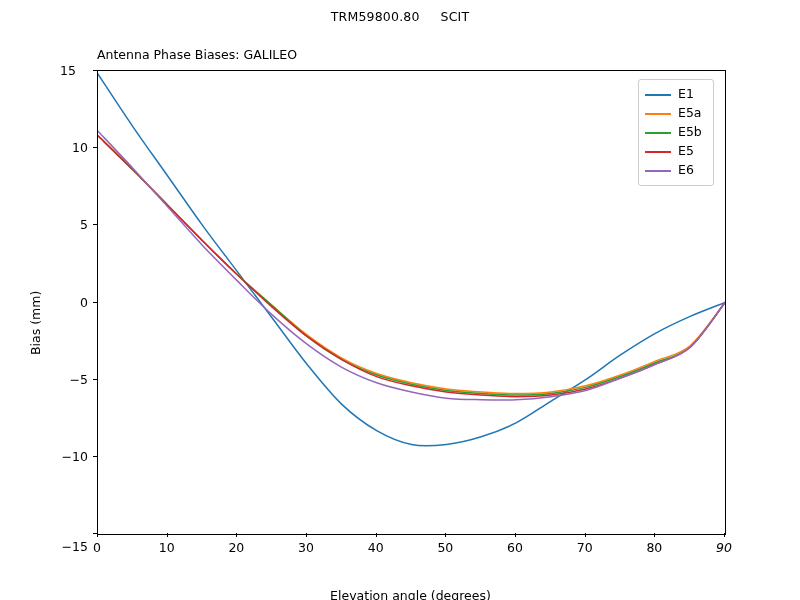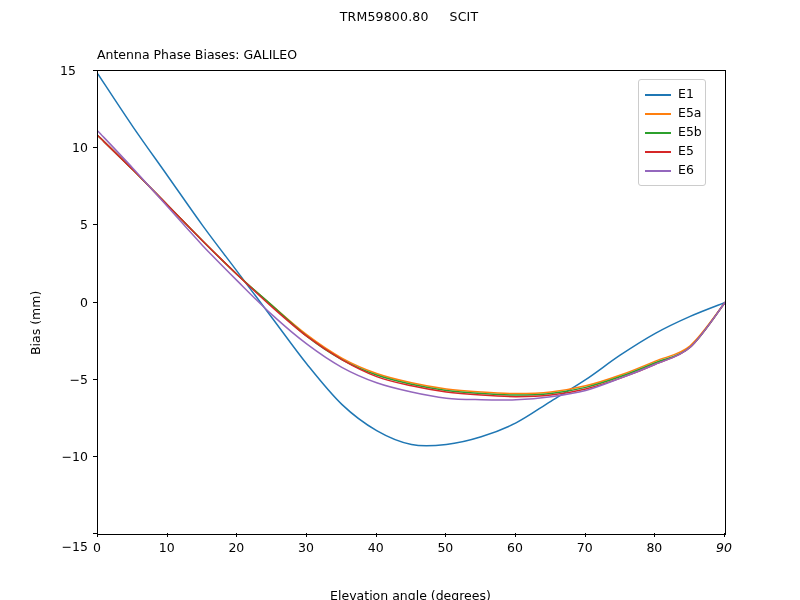--- a/index.html
+++ b/index.html
@@ -15,21 +15,21 @@
     overflow: hidden;
   }
   #figure {
     position: relative;
     width: 800px;
     height: 600px;
     background: #ffffff;
   }
   .suptitle {
     position: absolute;
-    left: 17px;
+    left: 8px;
     top: 9px;
     width: 784px;
     text-align: center;
     font-size: 12.5px;
     color: #000000;
     letter-spacing: 0.2px;
     white-space: pre;
   }
   .axtitle {
     position: absolute;
@@ -106,21 +106,21 @@
     position: absolute;
     width: 3.8px;
     height: 1.1px;
     background: #000000;
     left: 93.2px;
   }
   #legend {
     position: absolute;
     left: 638px;
     top: 79px;
-    width: 68px;
+    width: 76px;
     padding: 5px 6px 5px 6px;
     border: 0.9px solid #cccccc;
     border-radius: 3px;
     background: #ffffff;
     box-sizing: border-box;
   }
   .legend-row {
     display: flex;
     align-items: center;
     height: 19px;

